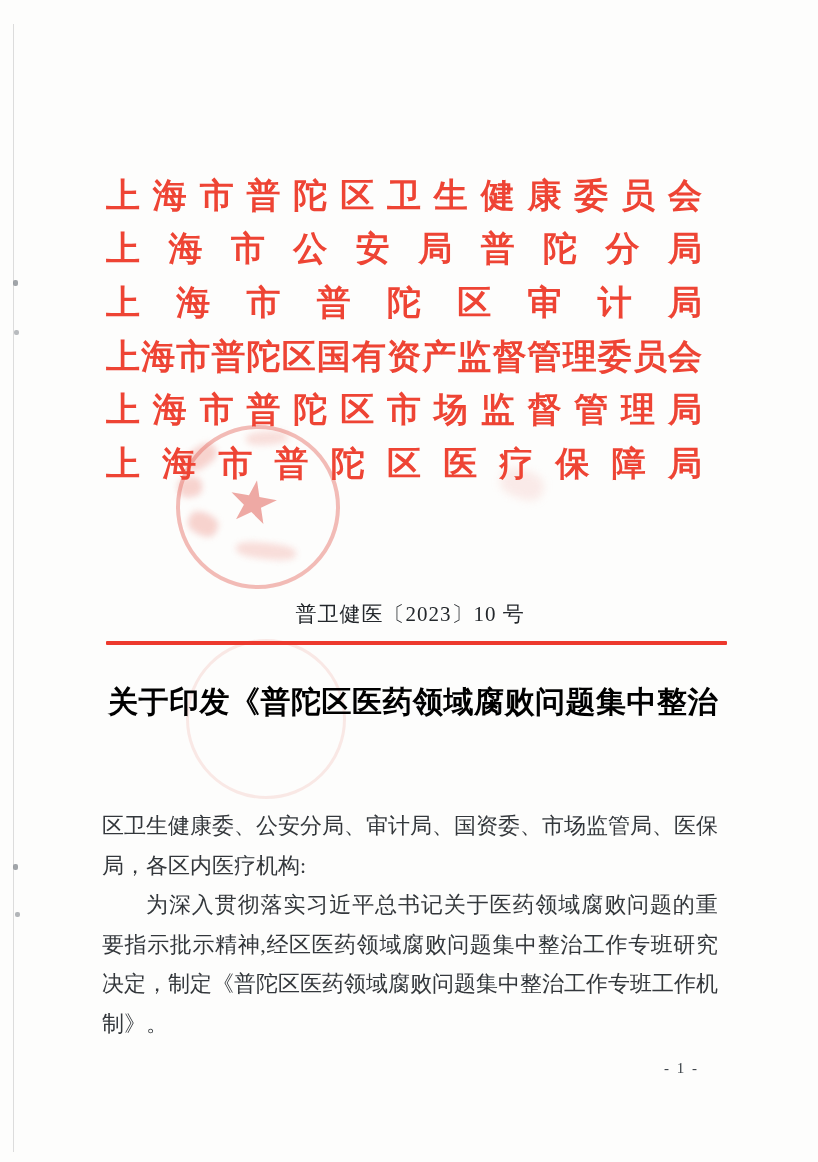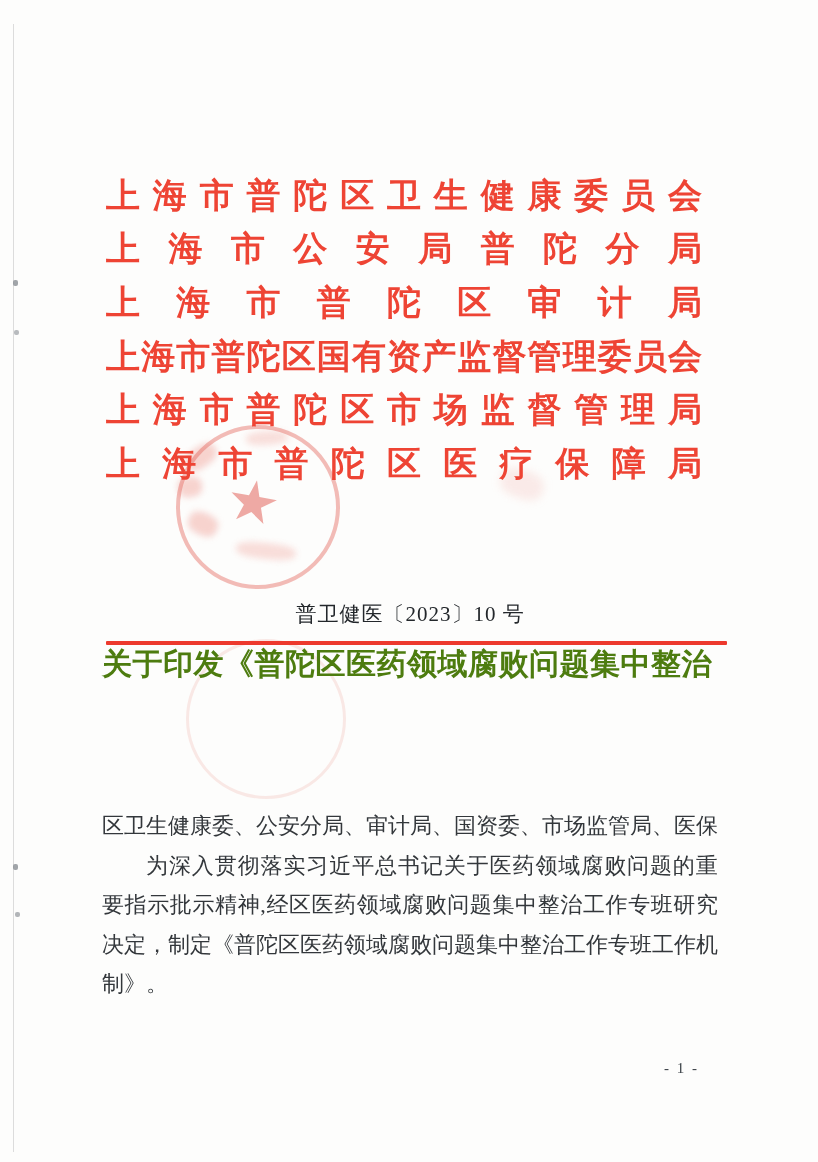--- a/index.html
+++ b/index.html
@@ -70,22 +70,22 @@
   }
 
   
   .red-divider{
     position:absolute;left:106px;top:641px;width:621px;height:4px;
     background:#ed392d;border-radius:1px;
   }
 
   
   .title{
-    position:absolute;left:102px;top:642px;width:616px;
-    text-align:left;color:#4d7c0f;font-weight:700;
+    position:absolute;left:102px;top:680px;width:616px;
+    text-align:right;color:#000000;font-weight:700;
   }
   .title-line{font-size:30px;line-height:44px;letter-spacing:.5px;white-space:nowrap;}
 
   
   .body-text{
     position:absolute;left:102px;top:806px;width:616px;
     color:#33373b;font-size:22px;
   }
   .bline{height:39.6px;line-height:39.6px;white-space:nowrap;}
   .bline.spread{display:flex;justify-content:space-between;align-items:center;}
@@ -240,20 +240,21 @@
         <span>、</span>
         <span>市</span>
         <span>场</span>
         <span>监</span>
         <span>管</span>
         <span>局</span>
         <span>、</span>
         <span>医</span>
         <span>保</span>
       </div>
+    <div class="bline">局，各区内医疗机构:</div>
     <div class="bline spread indent">
         <span>为</span>
         <span>深</span>
         <span>入</span>
         <span>贯</span>
         <span>彻</span>
         <span>落</span>
         <span>实</span>
         <span>习</span>
         <span>近</span>

